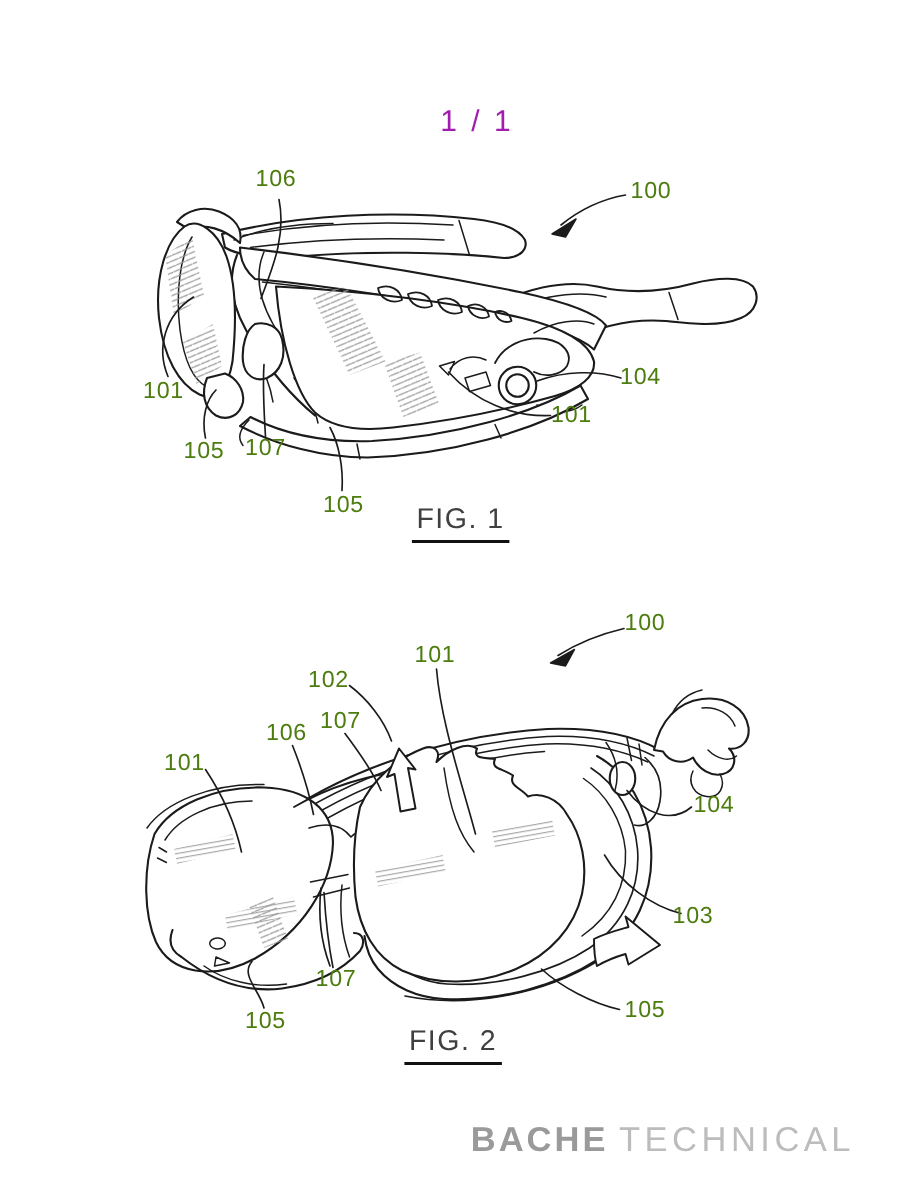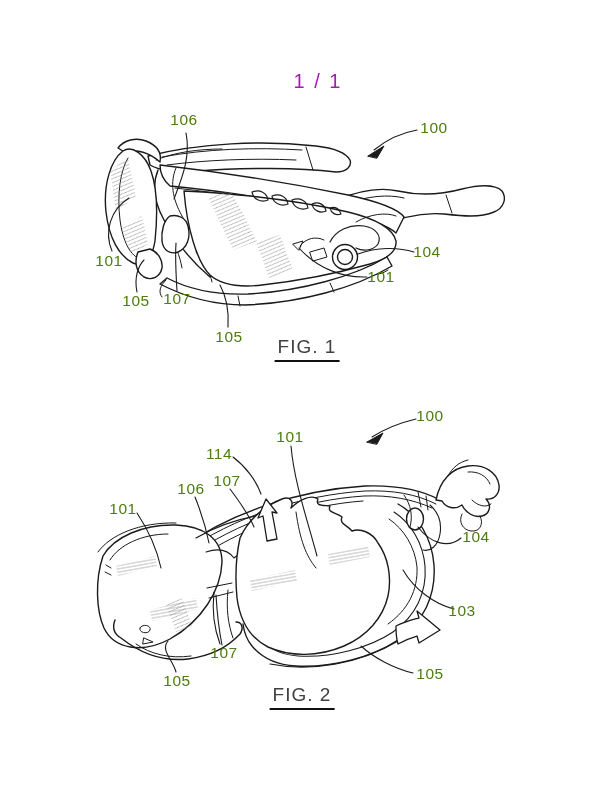--- a/index.html
+++ b/index.html
@@ -230,26 +230,29 @@
   <div class="ref" style="left:136px;top:301px">105</div>
   <div class="ref" style="left:177px;top:299px">107</div>
   <div class="ref" style="left:229px;top:337px">105</div>
   <div class="ref" style="left:427px;top:252px">104</div>
   <div class="ref" style="left:381px;top:277px">101</div>
 
   <div class="fig-caption" style="left:307px;top:336px">FIG. 1</div>
 
   <div class="ref" style="left:430px;top:416px">100</div>
   <div class="ref" style="left:290px;top:437px">101</div>
-  <div class="ref" style="left:219px;top:454px">114</div>
+  <div class="ref" style="left:219px;top:454px">102</div>
   <div class="ref" style="left:227px;top:481px">107</div>
   <div class="ref" style="left:191px;top:489px">106</div>
   <div class="ref" style="left:123px;top:509px">101</div>
   <div class="ref" style="left:476px;top:537px">104</div>
   <div class="ref" style="left:462px;top:611px">103</div>
   <div class="ref" style="left:430px;top:674px">105</div>
   <div class="ref" style="left:224px;top:653px">107</div>
   <div class="ref" style="left:177px;top:681px">105</div>
 
   <div class="fig-caption" style="left:302px;top:684px">FIG. 2</div>
 
+  <div class="watermark">
+    <span class="brand">BACHE</span><span class="suffix">TECHNICAL</span>
+  </div>
 
 </div>
 
 </body></html>

